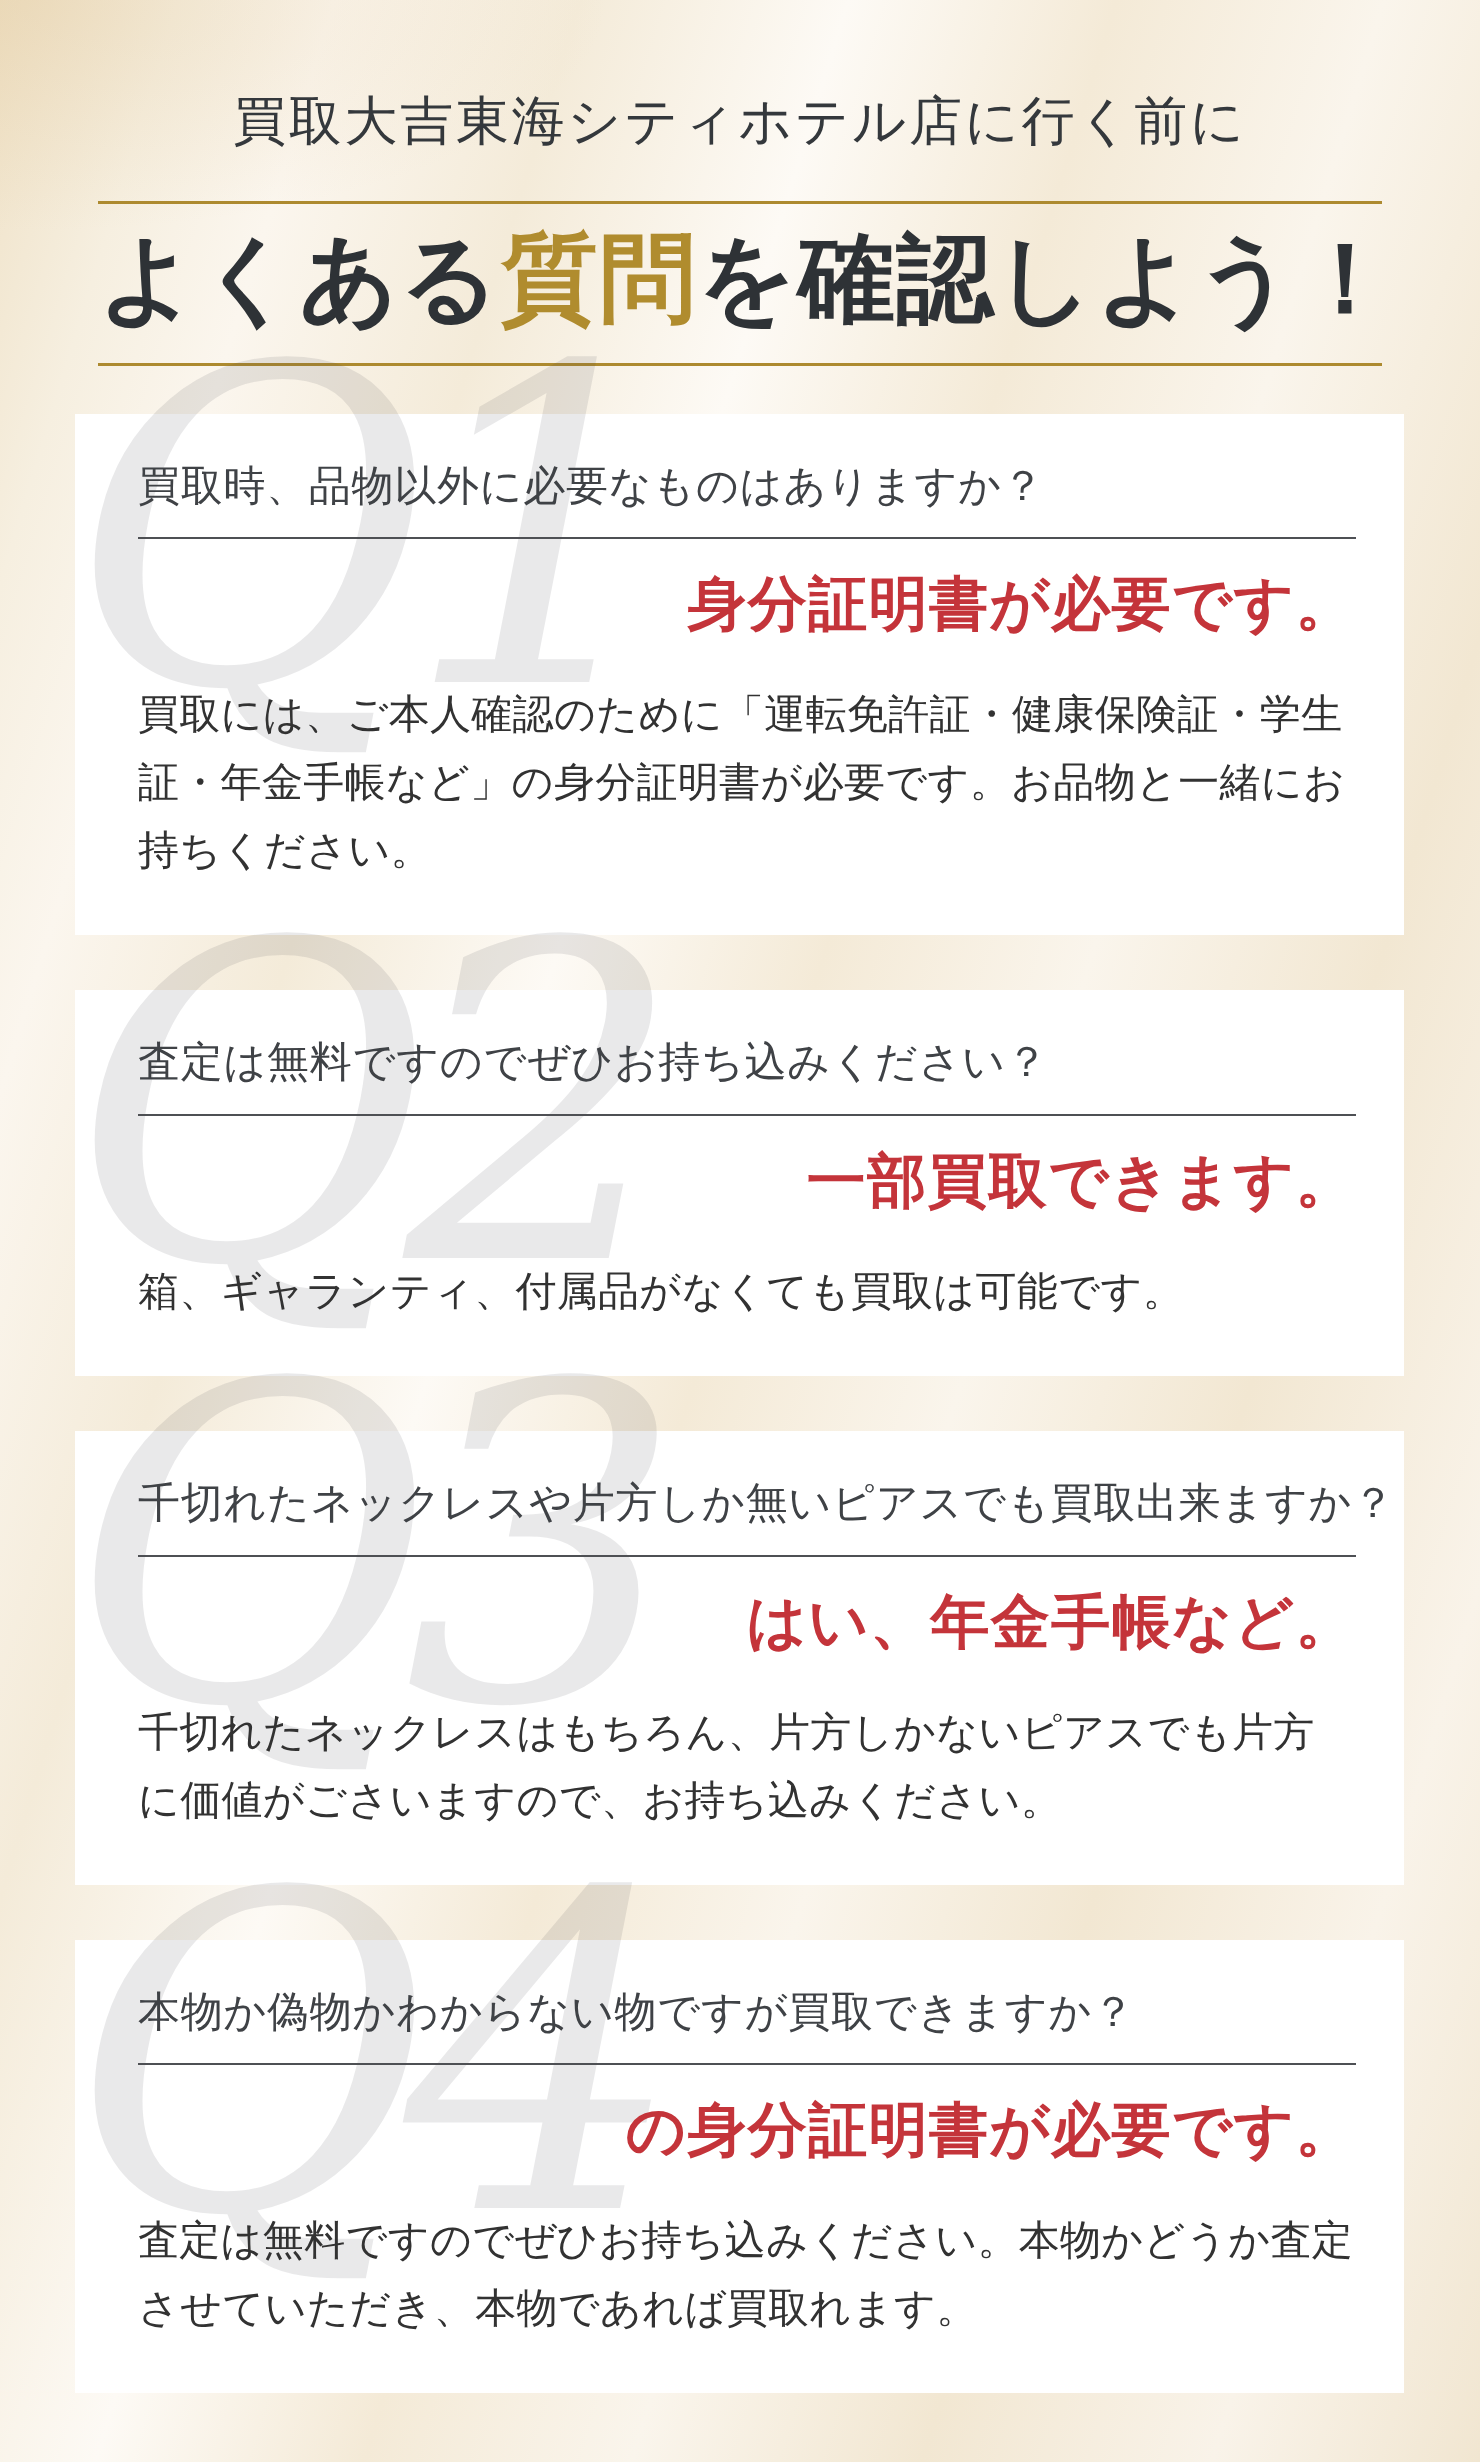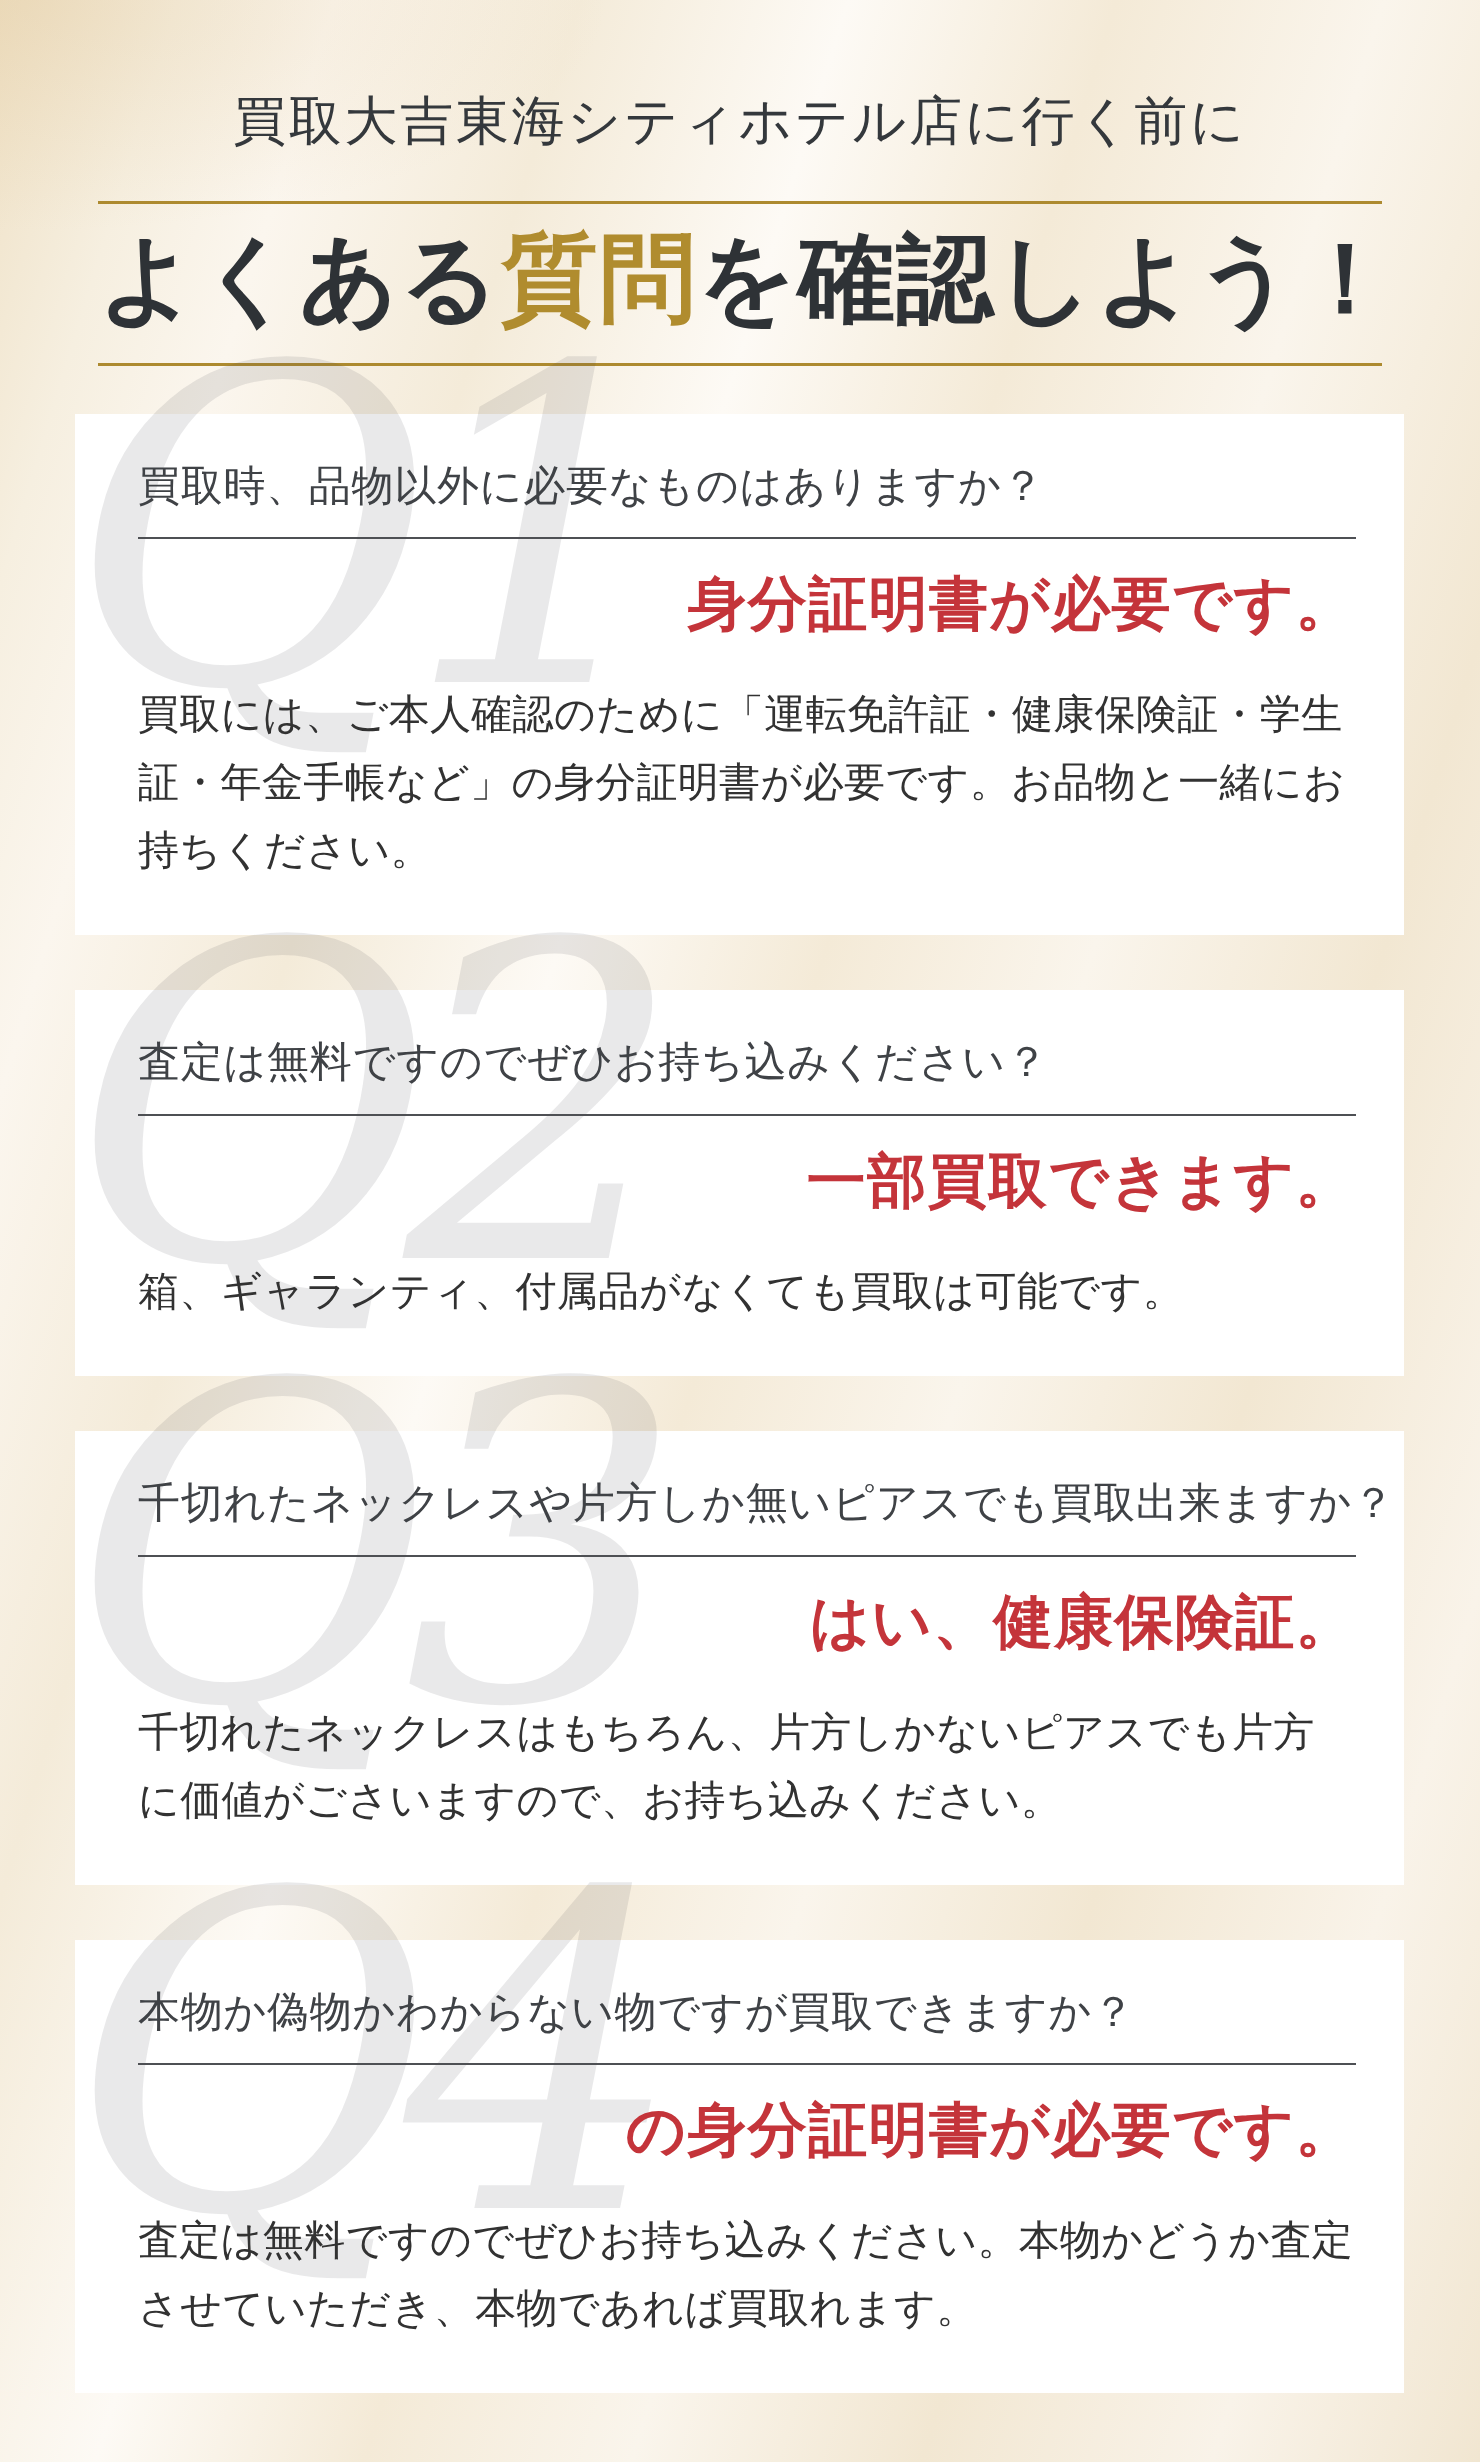--- a/index.html
+++ b/index.html
@@ -131,21 +131,21 @@
       <h2 class="question">査定は無料ですのでぜひお持ち込みください？</h2>
       <hr class="divider">
       <p class="answer">一部買取できます。</p>
       <p class="detail">箱、ギャランティ、付属品がなくても買取は可能です。</p>
     </section>
 
     <section class="card">
       <span class="watermark">Q3</span>
       <h2 class="question">千切れたネックレスや片方しか無いピアスでも買取出来ますか？</h2>
       <hr class="divider">
-      <p class="answer">はい、健康保険証。</p>
+      <p class="answer">はい、年金手帳など。</p>
       <p class="detail">千切れたネックレスはもちろん、片方しかないピアスでも片方に価値がごさいますので、お持ち込みください。</p>
     </section>
 
     <section class="card">
       <span class="watermark">Q4</span>
       <h2 class="question">本物か偽物かわからない物ですが買取できますか？</h2>
       <hr class="divider">
       <p class="answer">の身分証明書が必要です。</p>
       <p class="detail">査定は無料ですのでぜひお持ち込みください。本物かどうか査定させていただき、本物であれば買取れます。</p>
     </section>

